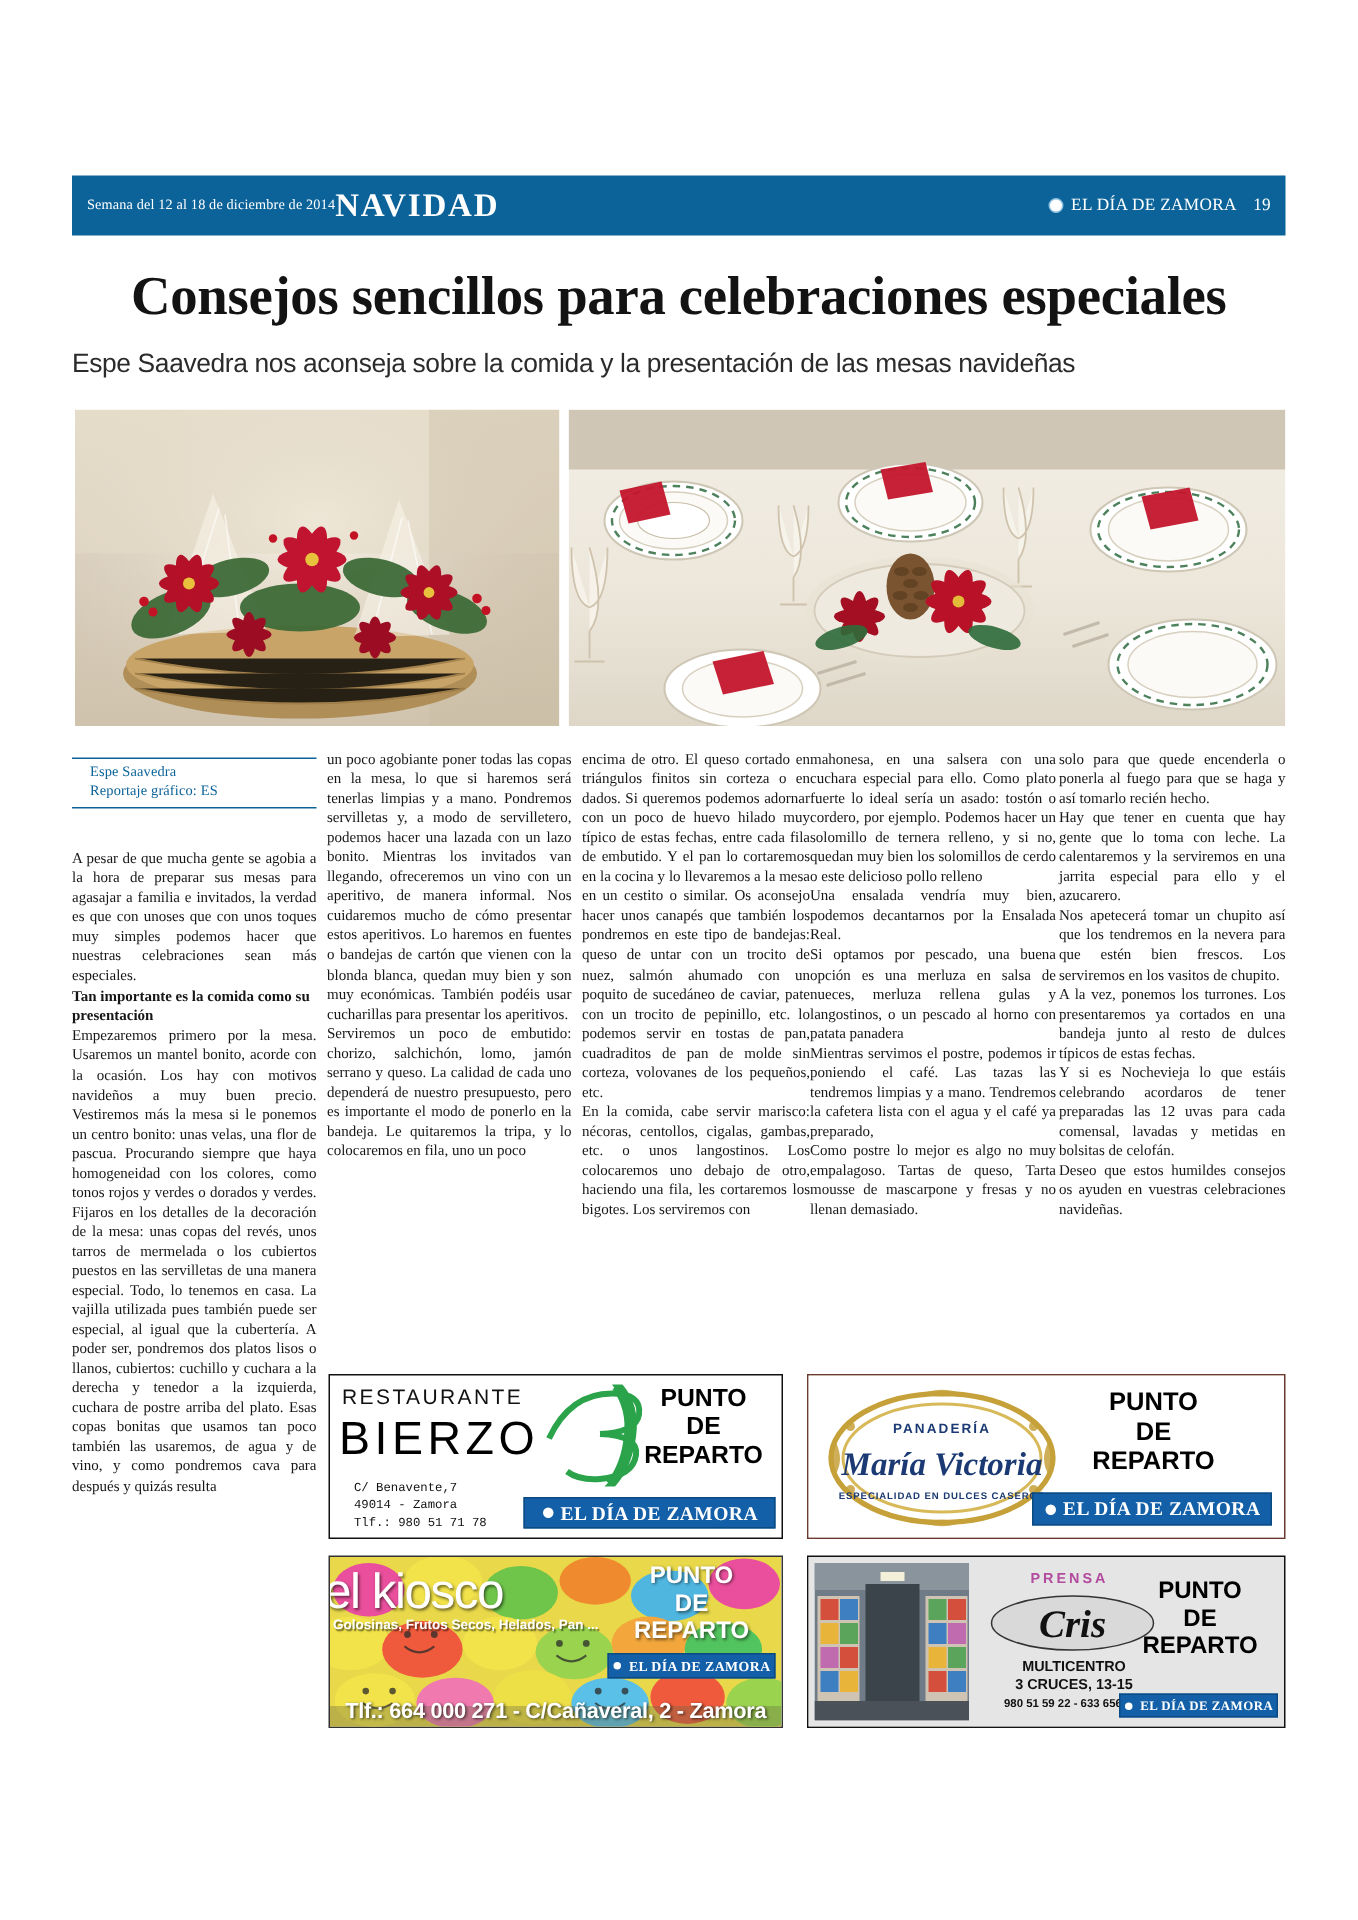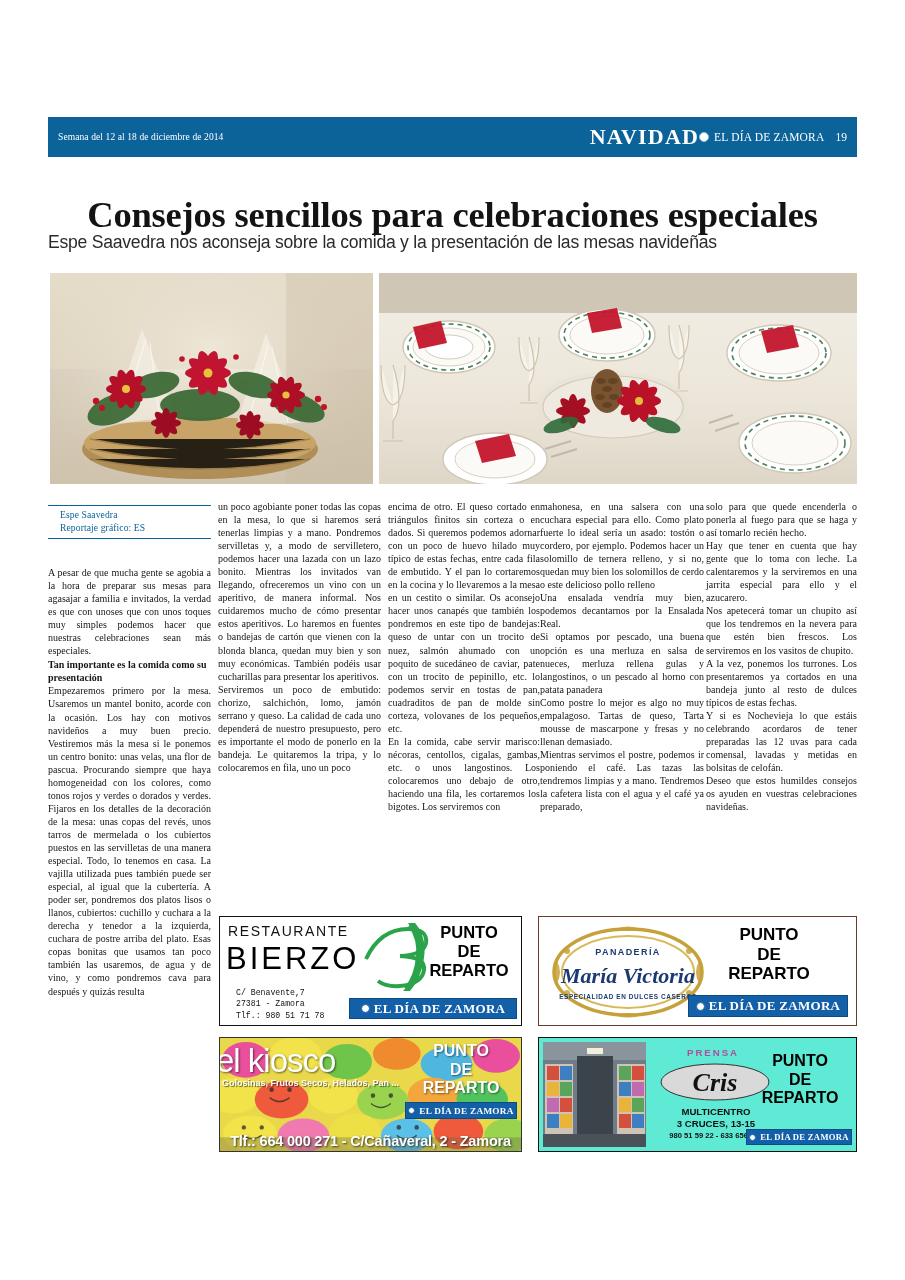--- a/index.html
+++ b/index.html
@@ -32,21 +32,21 @@
   .section-bar .edition-date {
     color: #ffffff;
     font-family: "Liberation Serif", serif;
     font-size: 9.5px;
     letter-spacing: .1px;
     white-space: nowrap;
     flex: 0 0 auto;
   }
   .section-bar .section-title {
     flex: 1 1 auto;
-    text-align: right;
+    text-align: left;
     color: #ffffff;
     font-family: "Liberation Serif", serif;
     font-weight: bold;
     font-size: 22px;
     letter-spacing: 1.2px;
   }
   .section-bar .masthead {
     flex: 0 0 auto;
     display: flex;
     align-items: center;
@@ -73,21 +73,21 @@
     color: #ffffff;
     font-family: "Liberation Serif", serif;
     font-size: 11.5px;
     margin-left: 6px;
   }
 
   
   .headline {
     position: absolute;
     left: 48px;
-    top: 196px;
+    top: 178px;
     width: 809px;
     text-align: center;
     font-family: "Liberation Serif", serif;
     font-weight: bold;
     font-size: 36.5px;
     color: #131313;
     letter-spacing: -0.2px;
     line-height: 1.05;
   }
   .subhead {
@@ -258,21 +258,21 @@
   .kiosco-phone {
     position: absolute; left: 0; bottom: 2px; width: 100%;
     text-align: center;
     font-family: "Liberation Sans", sans-serif;
     font-weight: bold; font-size: 14.5px; color: #ffffff;
     letter-spacing: -0.2px;
     text-shadow: 1px 1px 2px rgba(0,0,0,.65);
   }
 
   
-  .cris-wrap { position: relative; width: 100%; height: 100%; background: #5eead4; text-decoration: underline; }
+  .cris-wrap { position: relative; width: 100%; height: 100%; background: #e5e5e5; text-decoration: underline; }
   .cris-photo { position: absolute; left: 4px; top: 4px; width: 103px; height: 105px; }
   .cris-prensa {
     position: absolute; left: 148px; top: 9px;
     font-family: "Liberation Sans", sans-serif;
     font-weight: bold; font-size: 9.6px; letter-spacing: 2px; color: #b34b9e;
   }
   .cris-logo {
     position: absolute; left: 120px; top: 24px; width: 112px; height: 40px;
   }
   .cris-addr {
@@ -547,22 +547,22 @@
 
   <div class="col c3">
     <p>encima de otro. El queso cortado en triángulos finitos sin corteza o en dados. Si queremos podemos adornar con un poco de huevo hilado muy típico de estas fechas, entre cada fila de embutido. Y el pan lo cortaremos en la cocina y lo llevaremos a la mesa en un cestito o similar. Os aconsejo hacer unos canapés que también los pondremos en este tipo de bandejas: queso de untar con un trocito de nuez, salmón ahumado con un poquito de sucedáneo de caviar, pate con un trocito de pepinillo, etc. lo podemos servir en tostas de pan, cuadraditos de pan de molde sin corteza, volovanes de los pequeños, etc.</p>
     <p>En la comida, cabe servir marisco: nécoras, centollos, cigalas, gambas, etc. o unos langostinos. Los colocaremos uno debajo de otro, haciendo una fila, les cortaremos los bigotes. Los serviremos con</p>
   </div>
 
   <div class="col c4">
     <p>mahonesa, en una salsera con una cuchara especial para ello. Como plato fuerte lo ideal sería un asado: tostón o cordero, por ejemplo. Podemos hacer un solomillo de ternera relleno, y si no, quedan muy bien los solomillos de cerdo o este delicioso pollo relleno</p>
     <p>Una ensalada vendría muy bien, podemos decantarnos por la Ensalada Real.</p>
     <p>Si optamos por pescado, una buena opción es una merluza en salsa de nueces,  merluza rellena gulas y langostinos,  o un pescado al horno con patata panadera</p>
+    <p>Mientras servimos el postre, podemos ir poniendo el café. Las tazas las tendremos limpias y a mano. Tendremos la cafetera lista con el agua y el café ya preparado,</p>
     <p>Como postre lo mejor es algo no muy empalagoso. Tartas de queso, Tarta mousse de mascarpone y fresas y no llenan demasiado.</p>
-    <p>Mientras servimos el postre, podemos ir poniendo el café. Las tazas las tendremos limpias y a mano. Tendremos la cafetera lista con el agua y el café ya preparado,</p>
   </div>
 
   <div class="col c5">
     <p>solo para que quede encenderla o ponerla al fuego para que se haga y así tomarlo recién hecho.</p>
     <p>Hay que tener en cuenta que hay gente que lo toma con leche. La calentaremos y la serviremos en una jarrita especial para ello y el azucarero.</p>
     <p>Nos apetecerá tomar un chupito así que los tendremos en la nevera para que estén bien frescos. Los serviremos en los vasitos de chupito.</p>
     <p>A la vez, ponemos los turrones. Los presentaremos ya cortados en una bandeja junto al resto de dulces típicos de estas fechas.</p>
     <p>Y si es Nochevieja lo que estáis celebrando acordaros de tener preparadas las 12 uvas para cada comensal, lavadas y metidas en bolsitas de celofán.</p>
     <p>Deseo que estos humildes consejos os ayuden en vuestras celebraciones navideñas.</p>
   </div>
@@ -574,21 +574,21 @@
       <svg class="bierzo-b" viewBox="0 0 96 74">
         <g fill="none" stroke="#2aa34a" stroke-width="4">
           <path d="M14 40 q14 -30 42 -30 q20 0 18 14 q-2 12 -26 13"></path>
           <path d="M48 37 q26 1 24 14 q-2 14 -24 16 q-14 1 -22 -5"></path>
           <path d="M58 6 q10 14 8 32 q-2 20 -12 32"></path>
         </g>
         <path d="M56 4 q12 16 9 36 q-3 22 -14 32 l7 0 q11 -12 14 -33 q3 -21 -9 -35 Z" fill="#2aa34a"></path>
       </svg>
       <div class="bierzo-addr">
         <div>C/ Benavente,7</div>
-        <div>27381 - Zamora</div>
+        <div>49014 - Zamora</div>
         <div>Tlf.: 980 51 71 78</div>
       </div>
       <div class="punto-block bierzo-punto" style="white-space:pre-line">PUNTO
 DE
 REPARTO</div>
       <div class="edz-badge bierzo-edz">
         <span class="edz-dot"></span>
         <span class="edz-text">EL DÍA DE ZAMORA</span>
       </div>
     </div>

